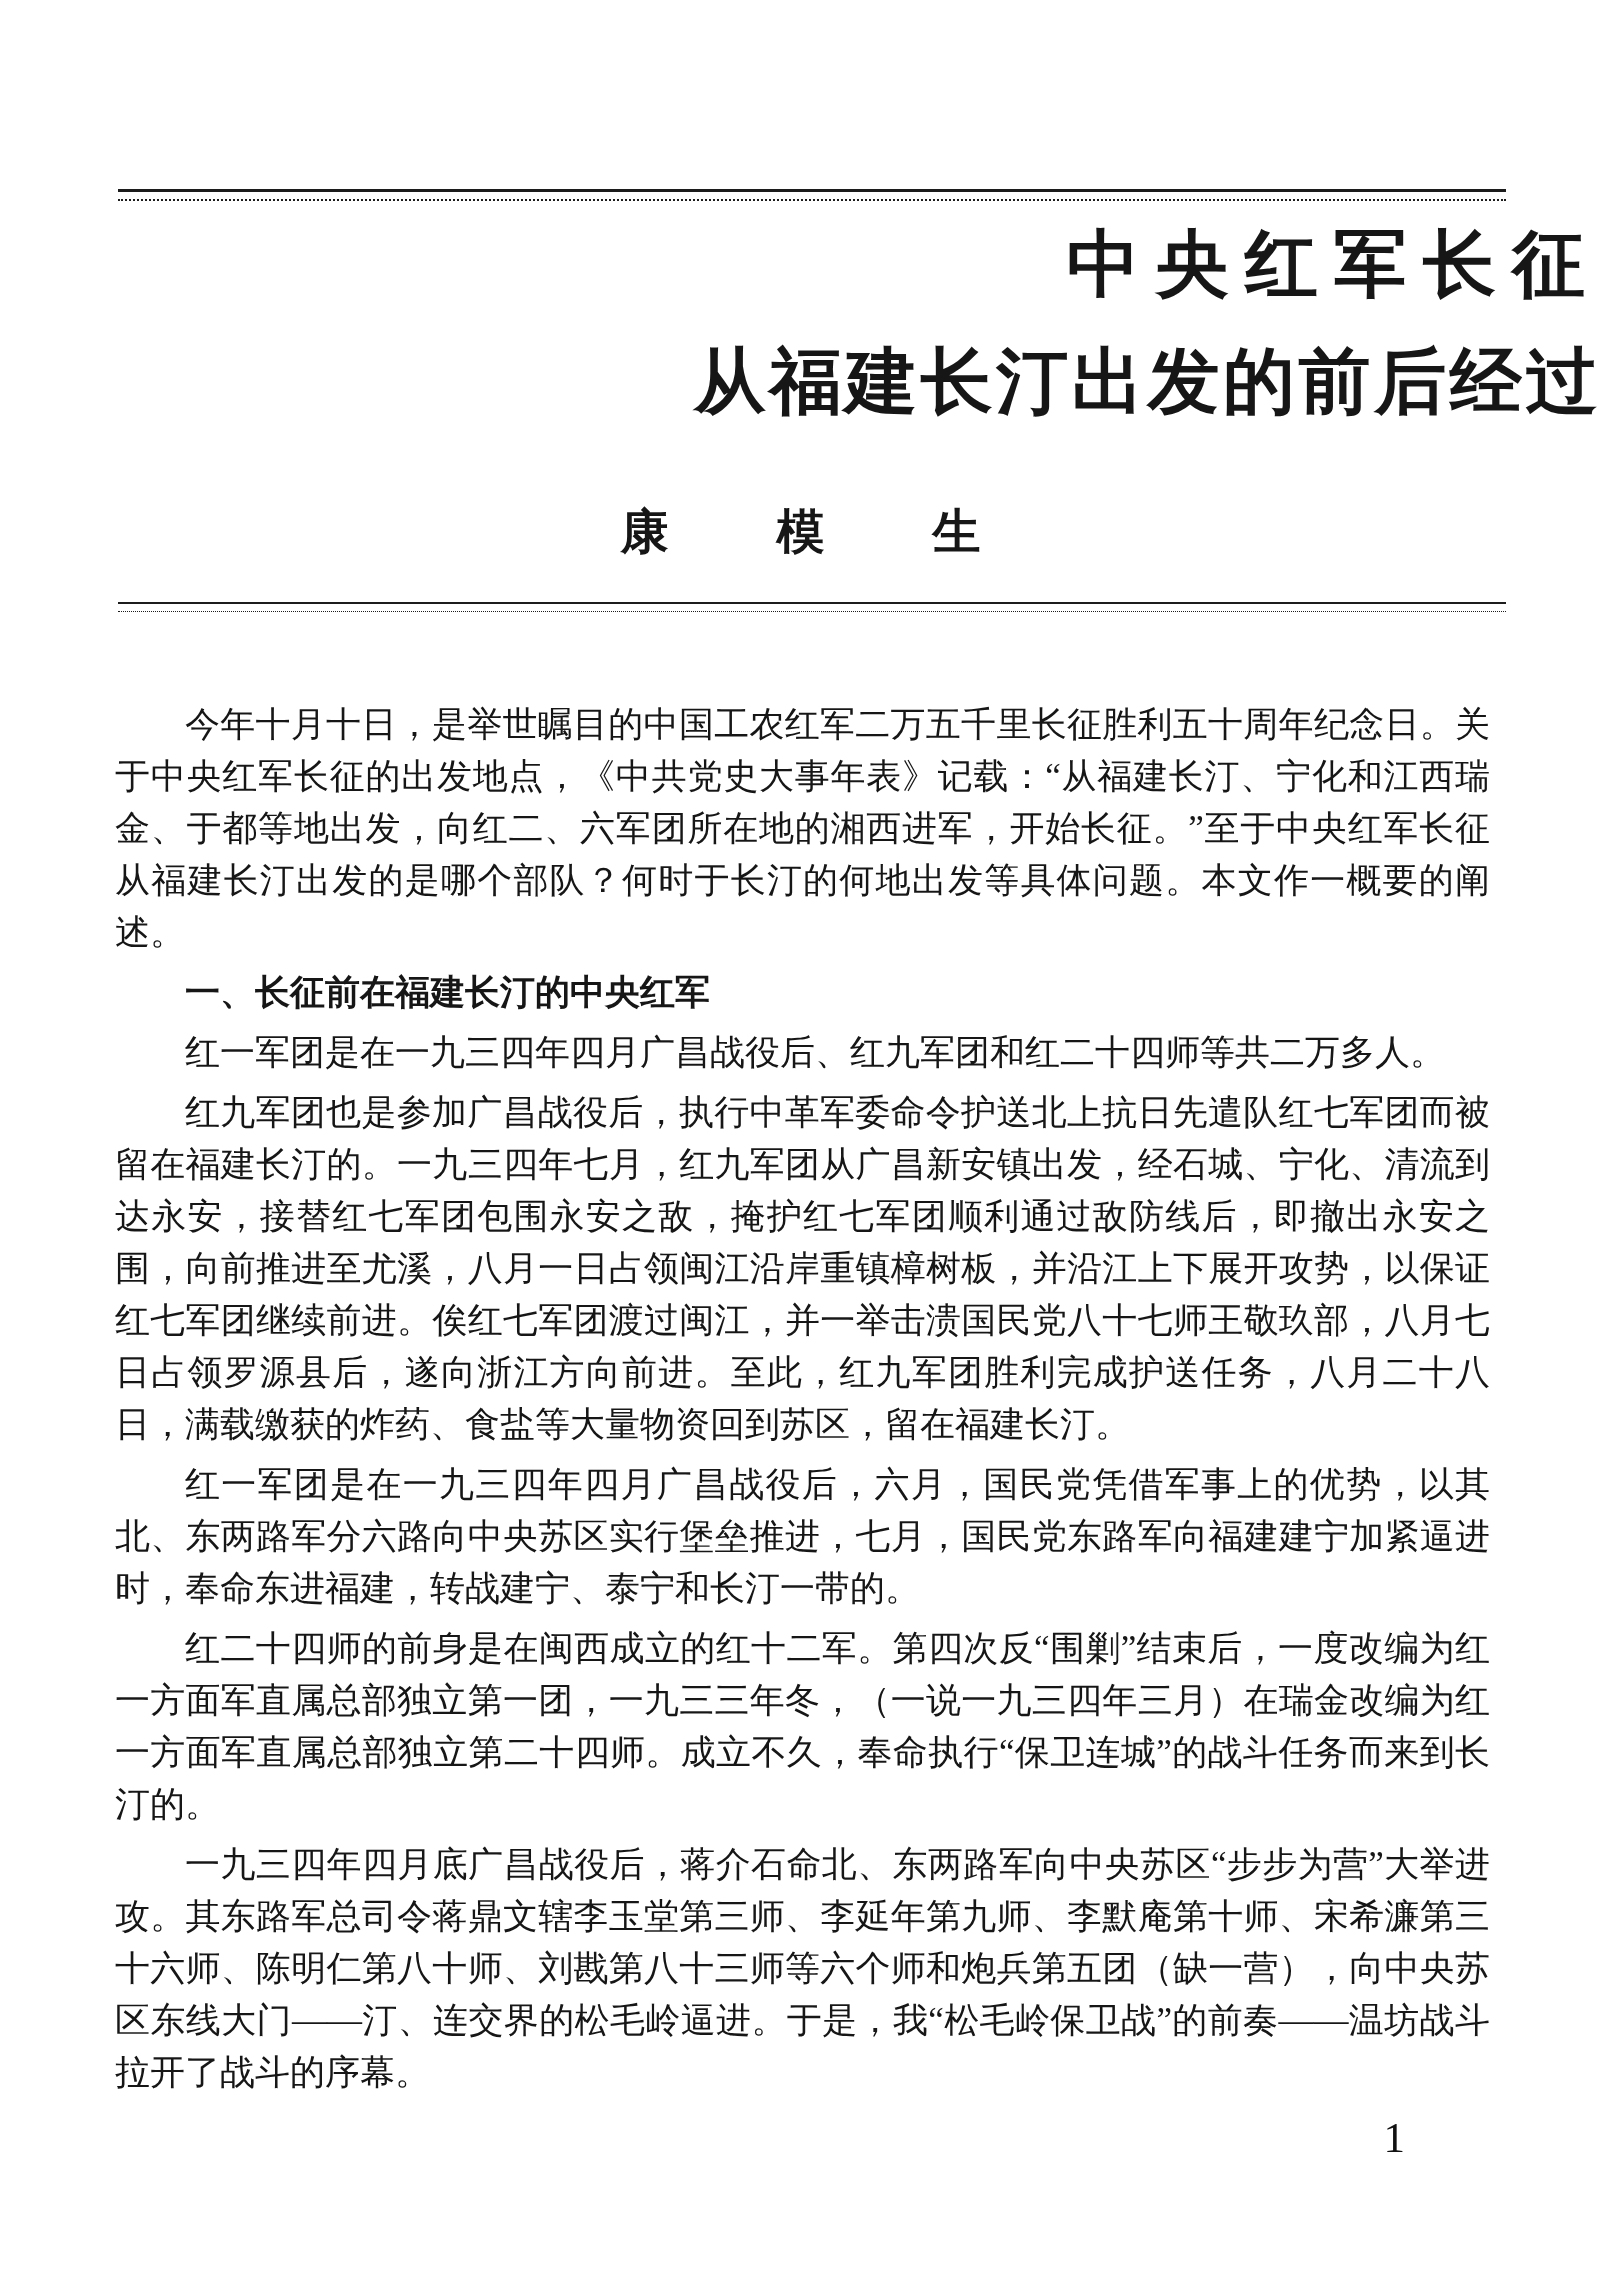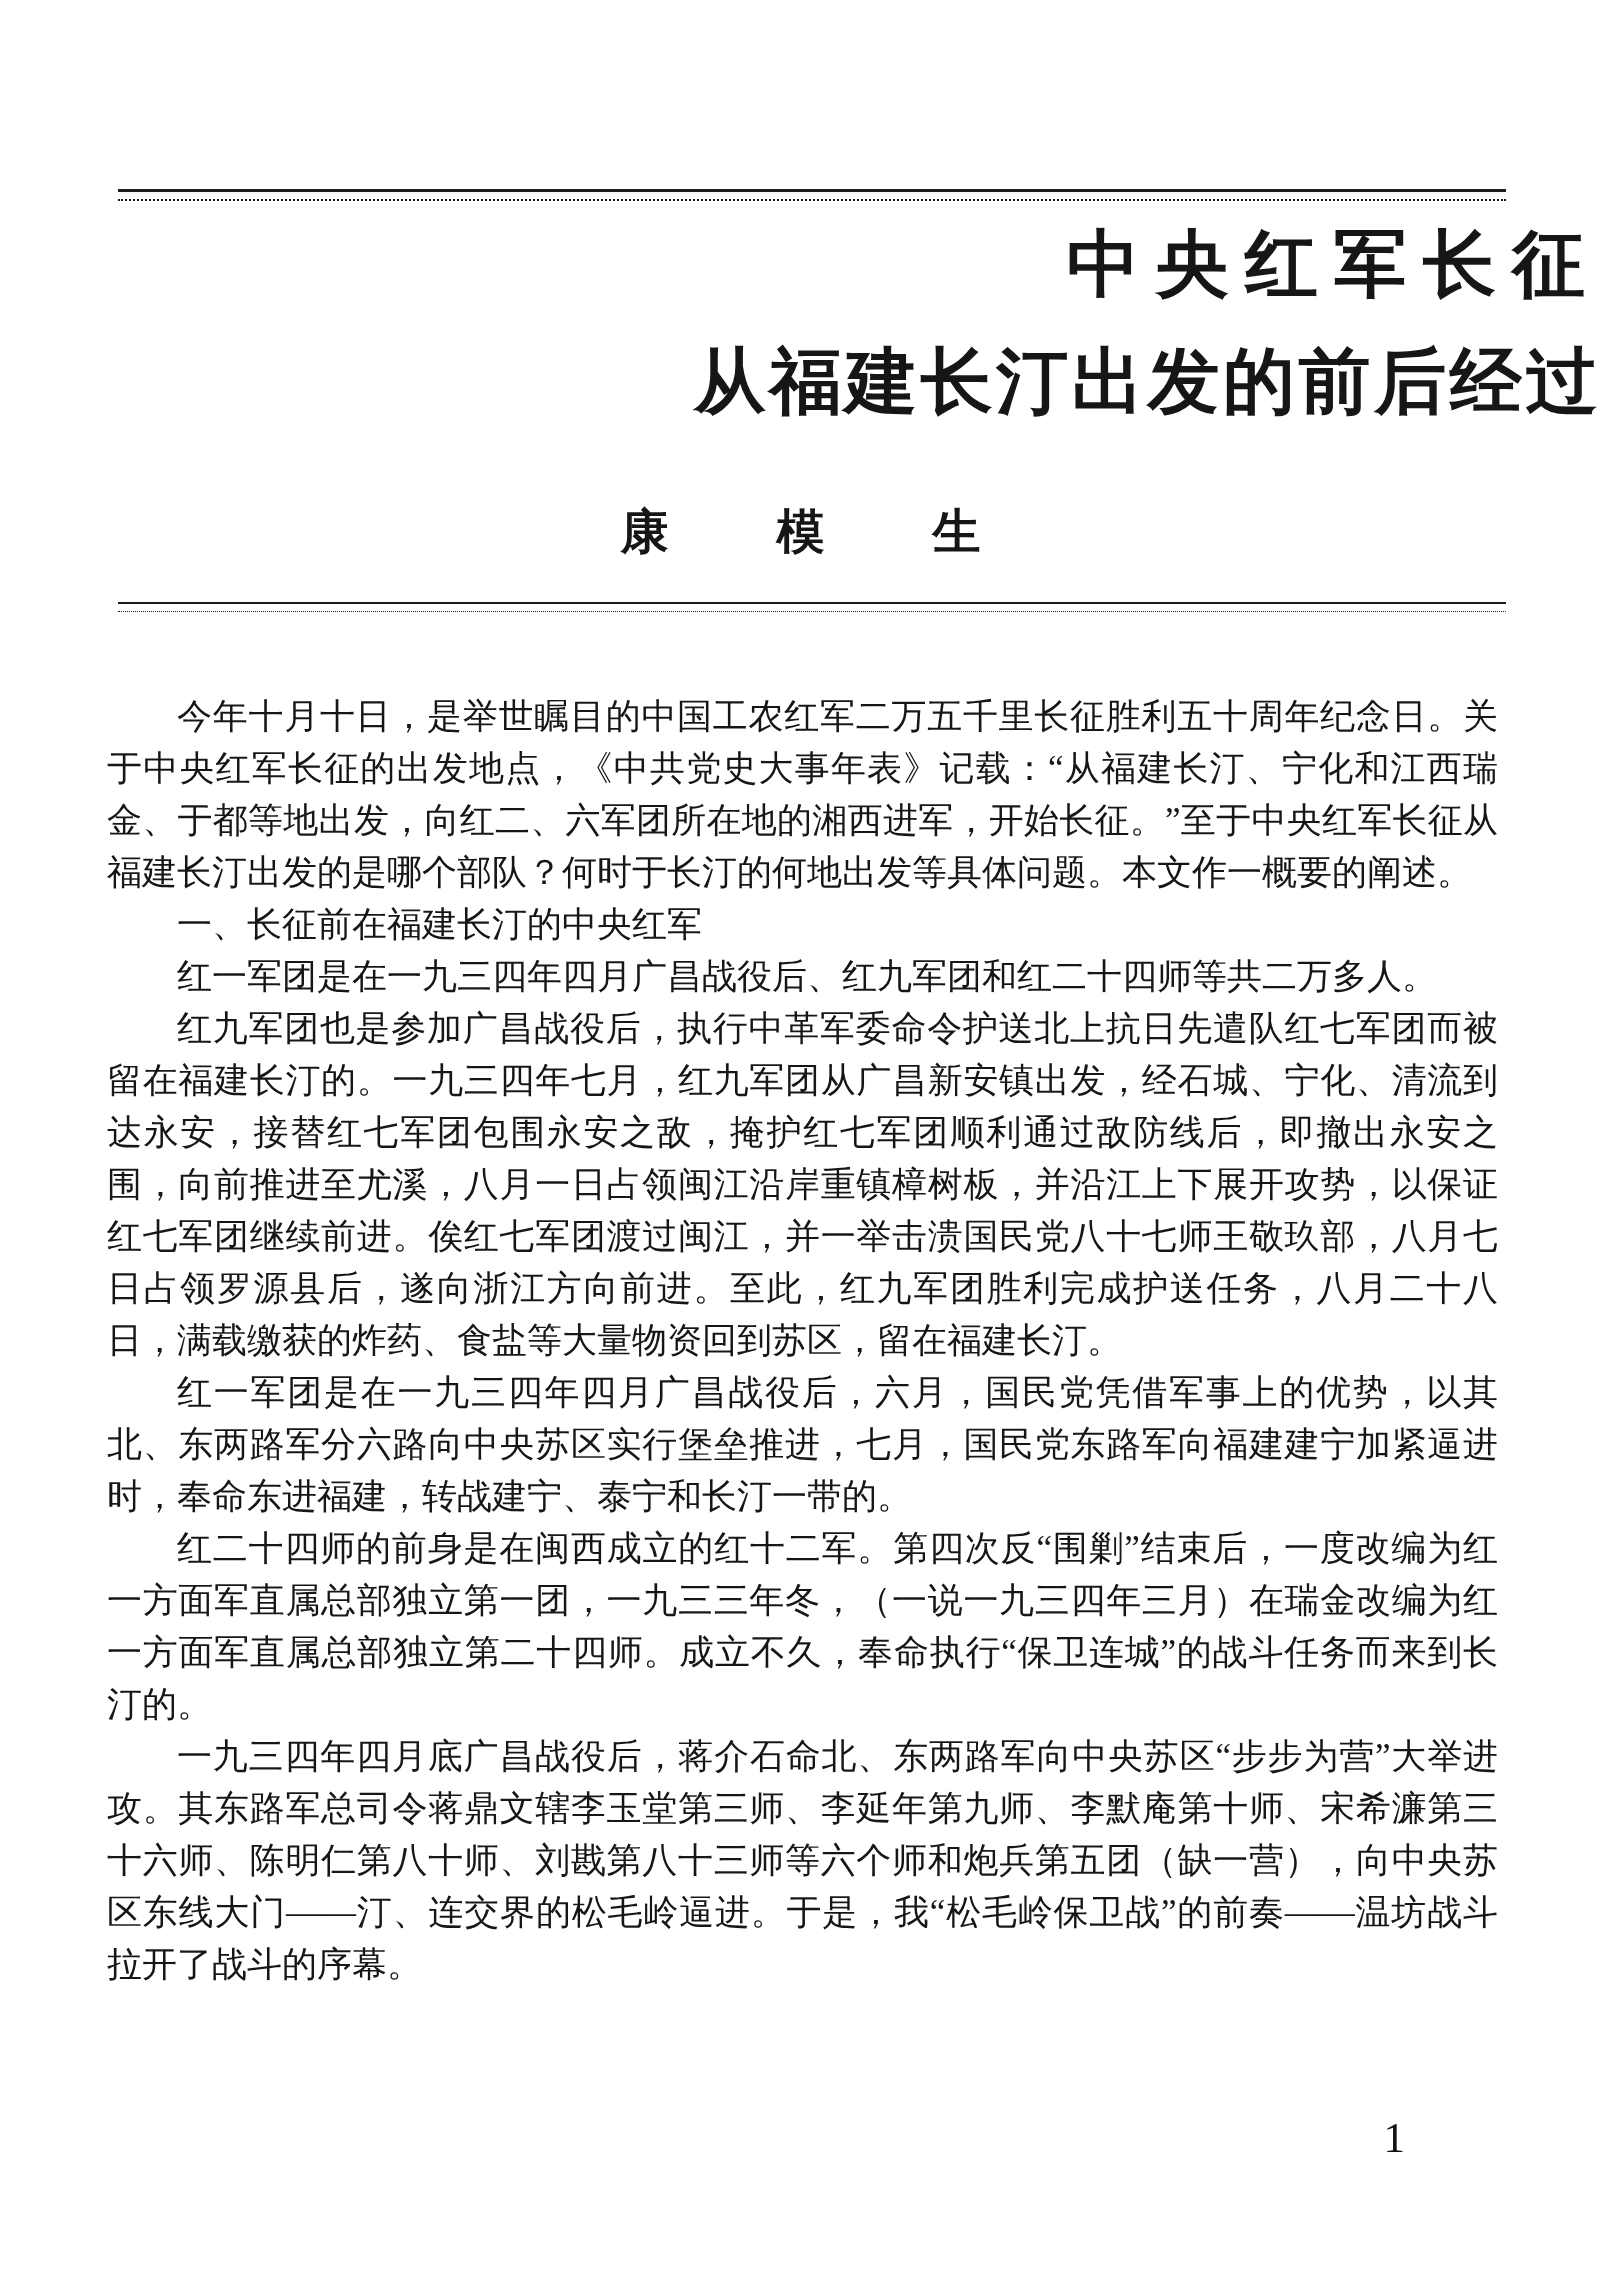--- a/index.html
+++ b/index.html
@@ -72,25 +72,25 @@
   .body-text {
     position: absolute;
     top: 691px;
     left: 107px;
     width: 1391px;
     font-size: 35px;
     line-height: 52px;
     text-align: justify;
   }
   .body-text p {
-    margin: 0;
+    margin: 8px;
     text-indent: 2em;
   }
   .body-text p.heading {
-    font-weight: normal;
+    font-weight: bold;
   }
   .body-text p.last-block {
     margin-top: 12.7px;
   }
   .page-number {
     position: absolute;
     top: 2113px;
     right: 196px;
     font-size: 43px;
     color: #111;

